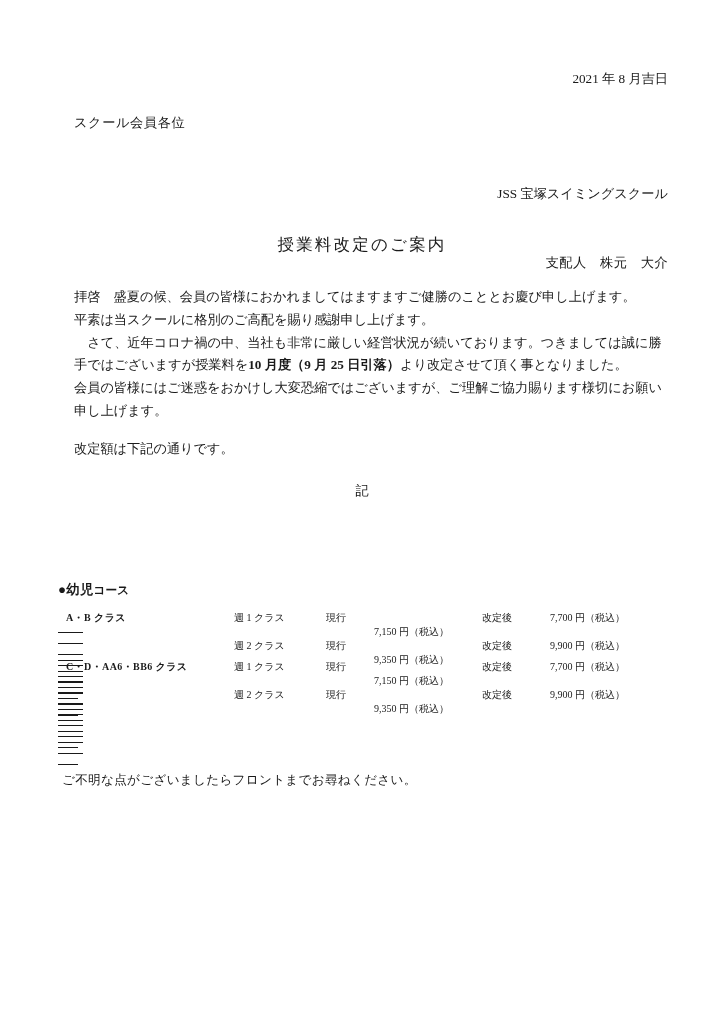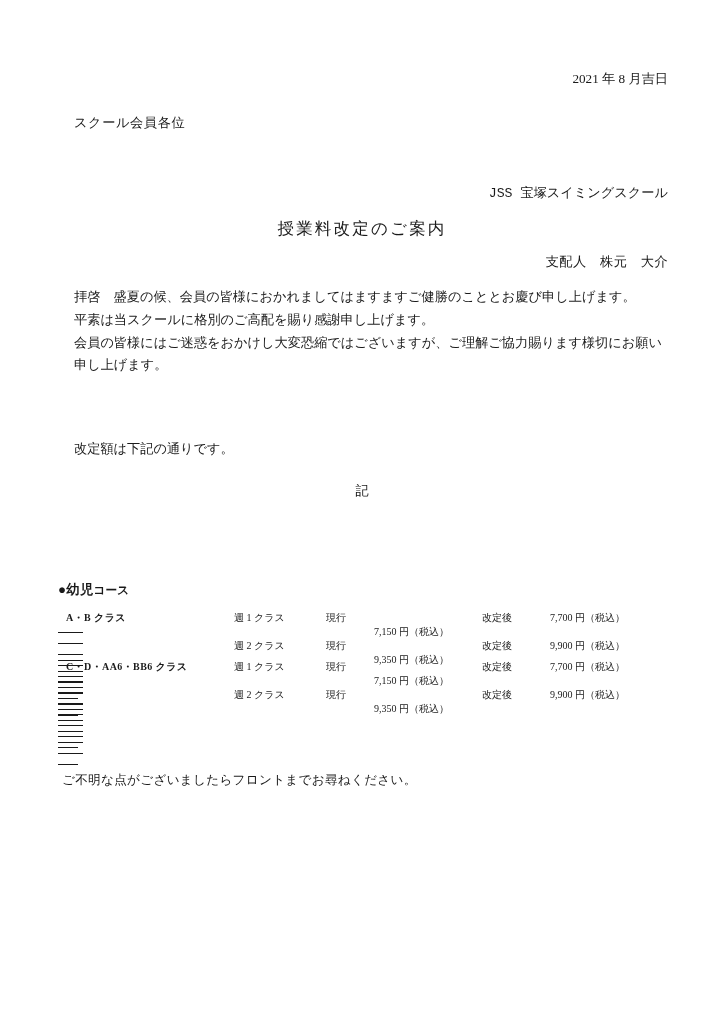--- a/index.html
+++ b/index.html
@@ -48,28 +48,27 @@
   }
   
   .sender {
     position: absolute;
     top: 136px;
     right: 56px;
     text-align: right;
     font-size: 13.2px;
     line-height: 23px;
     white-space: pre;
-    font-family: Liberation Mono, monospace;
   }
   .sender .l2 { letter-spacing: 0.4px; }
 
   
   .title {
     position: absolute;
-    top: 218px;
+    top: 234px;
     left: 0;
     width: 724px;
     text-align: center;
     font-size: 16.5px;
     letter-spacing: 2.2px;
     white-space: pre;
   }
 
   
   .body-block {
@@ -201,20 +200,21 @@
     <div class="sender">
       <div class="l1">JSS 宝塚スイミングスクール</div>
       <div class="l2">支配人　株元　大介</div>
     </div>
 
     <div class="title">授業料改定のご案内</div>
 
     <div class="body-block">
       <p class="p">拝啓　盛夏の候、会員の皆様におかれましてはますますご健勝のこととお慶び申し上げます。</p>
       <p class="p">平素は当スクールに格別のご高配を賜り感謝申し上げます。</p>
+      <p class="p"><span>　さて、近年コロナ禍の中、当社も非常に厳しい経営状況が続いております。つきましては誠に勝手ではございますが授業料を</span><b>10 月度（9 月 25 日引落）</b><span>より改定させて頂く事となりました。</span></p>
       <p class="p">会員の皆様にはご迷惑をおかけし大変恐縮ではございますが、ご理解ご協力賜ります様切にお願い申し上げます。</p>
     </div>
 
     <div class="revised-line">改定額は下記の通りです。</div>
     <div class="ki">記</div>
 
     <div class="course" style="top:538px;">
       <div class="course-heading"><span class="bullet">●</span><span>幼児</span><span class="kana">コース</span></div>
       <div class="course-rows">
         <div class="row">

